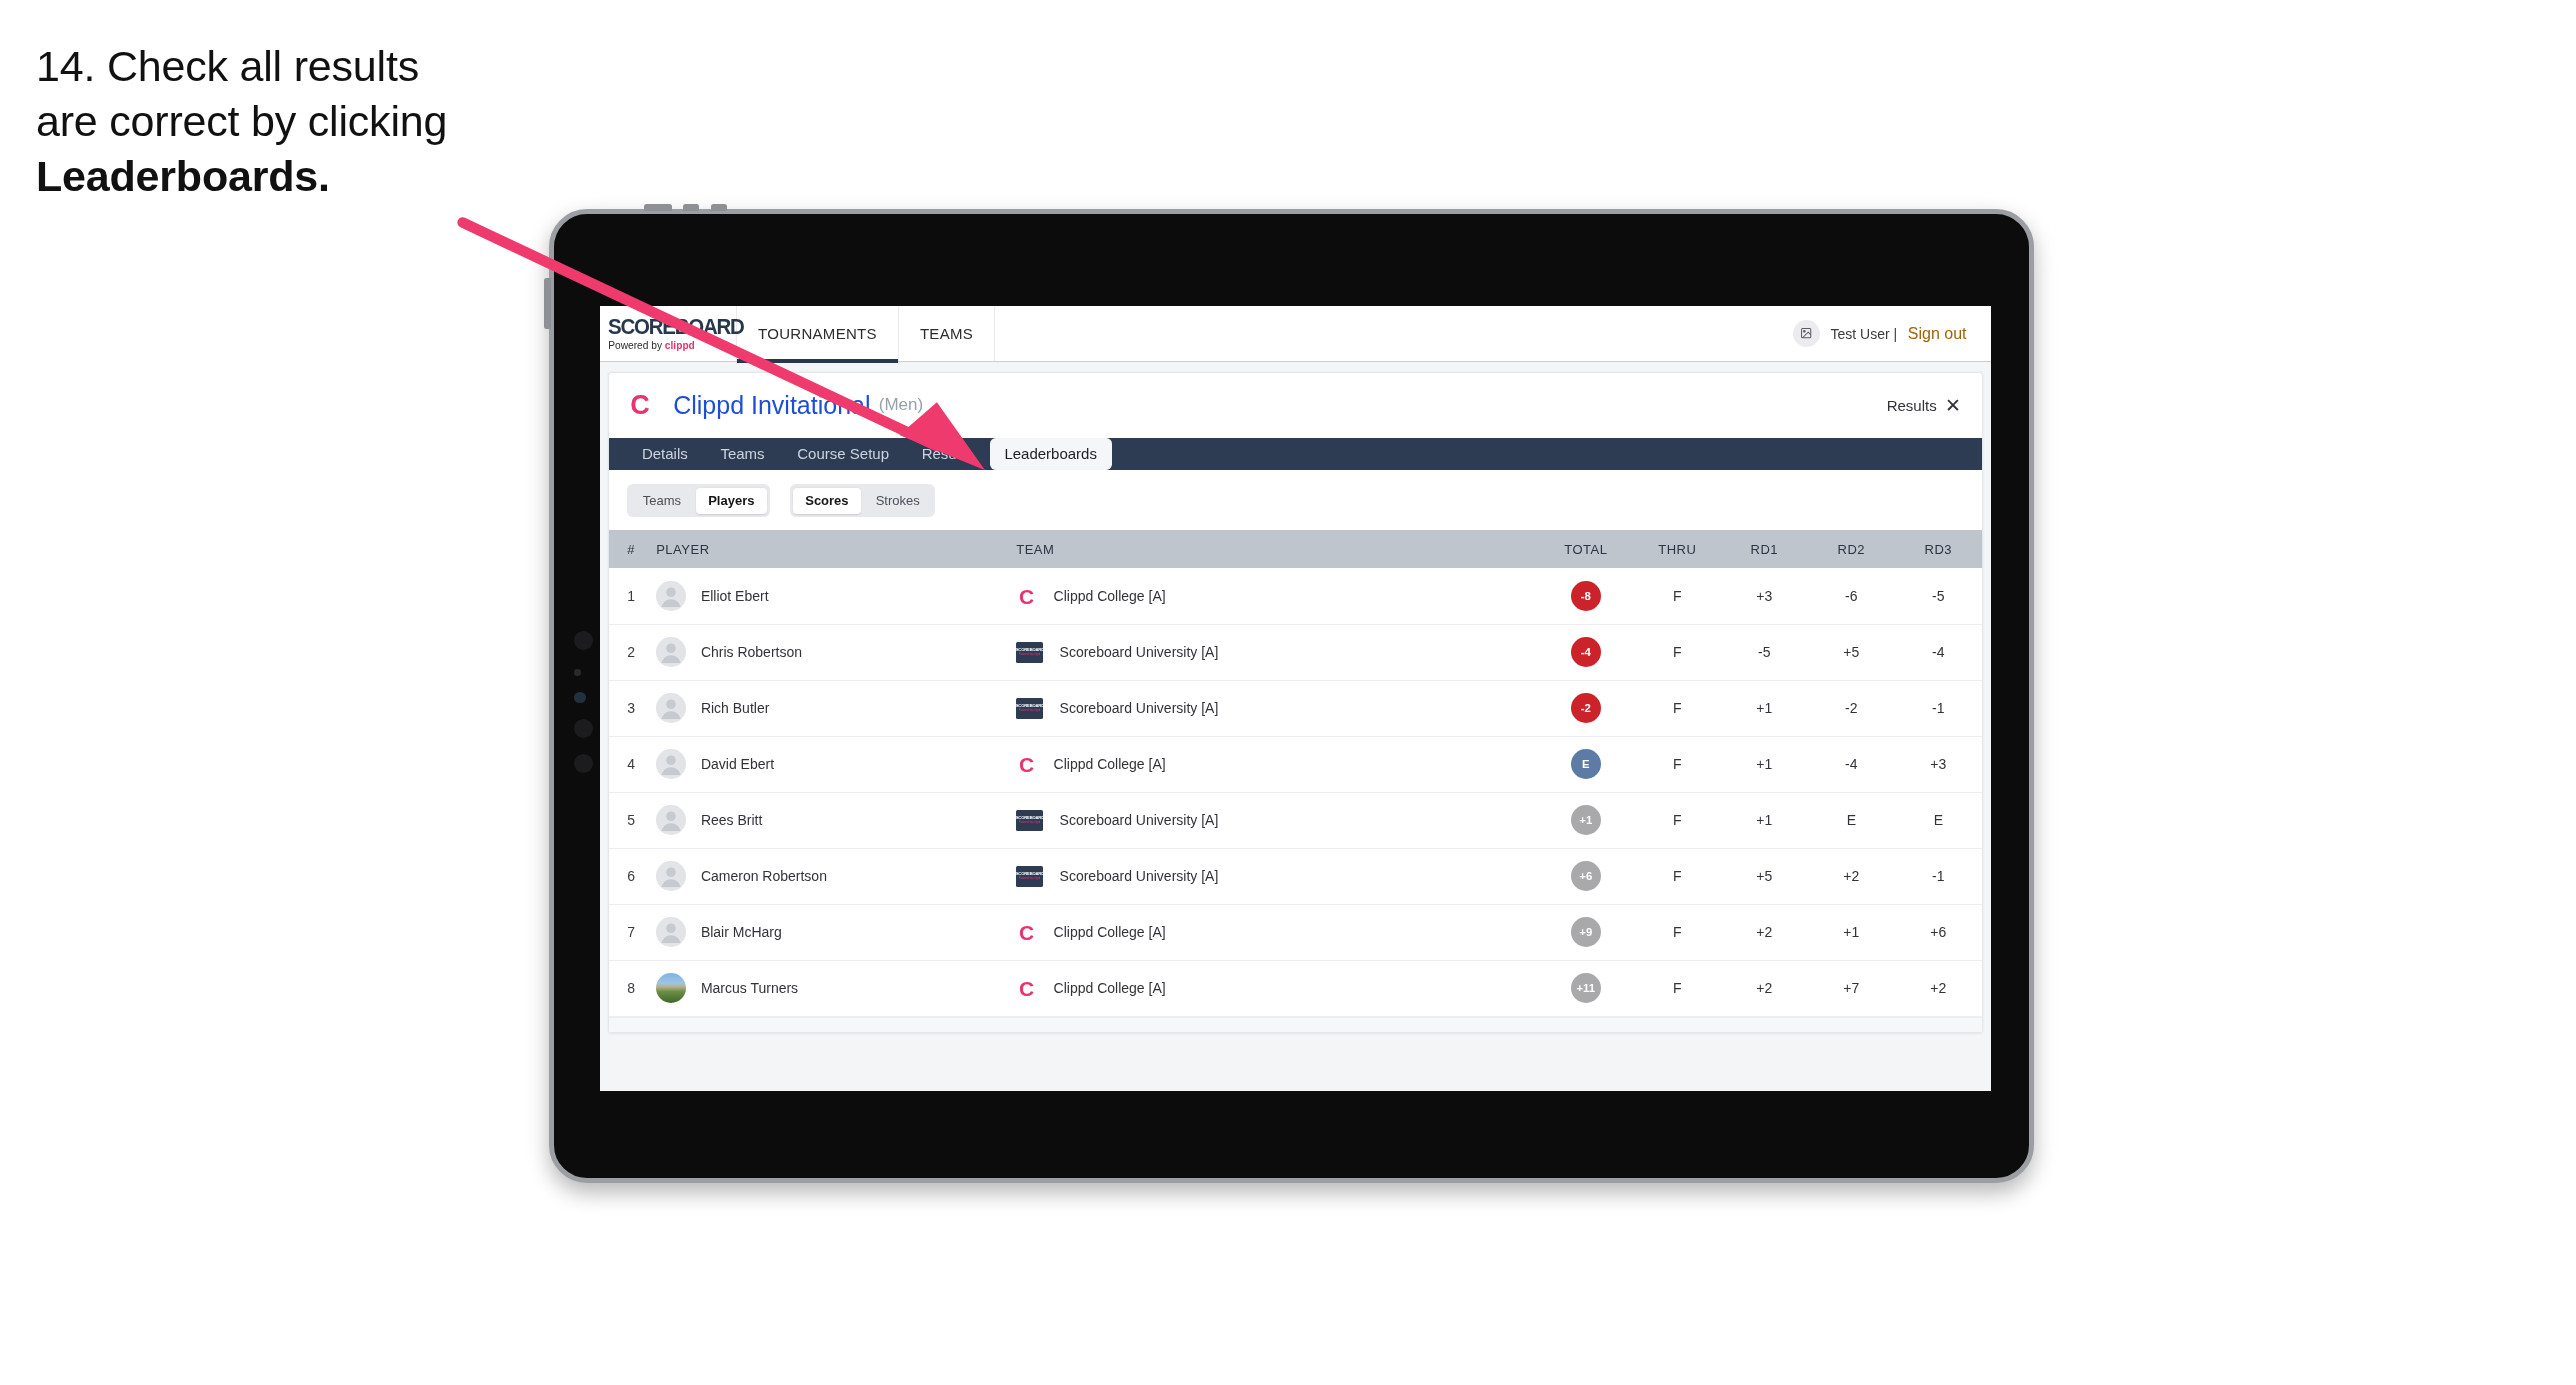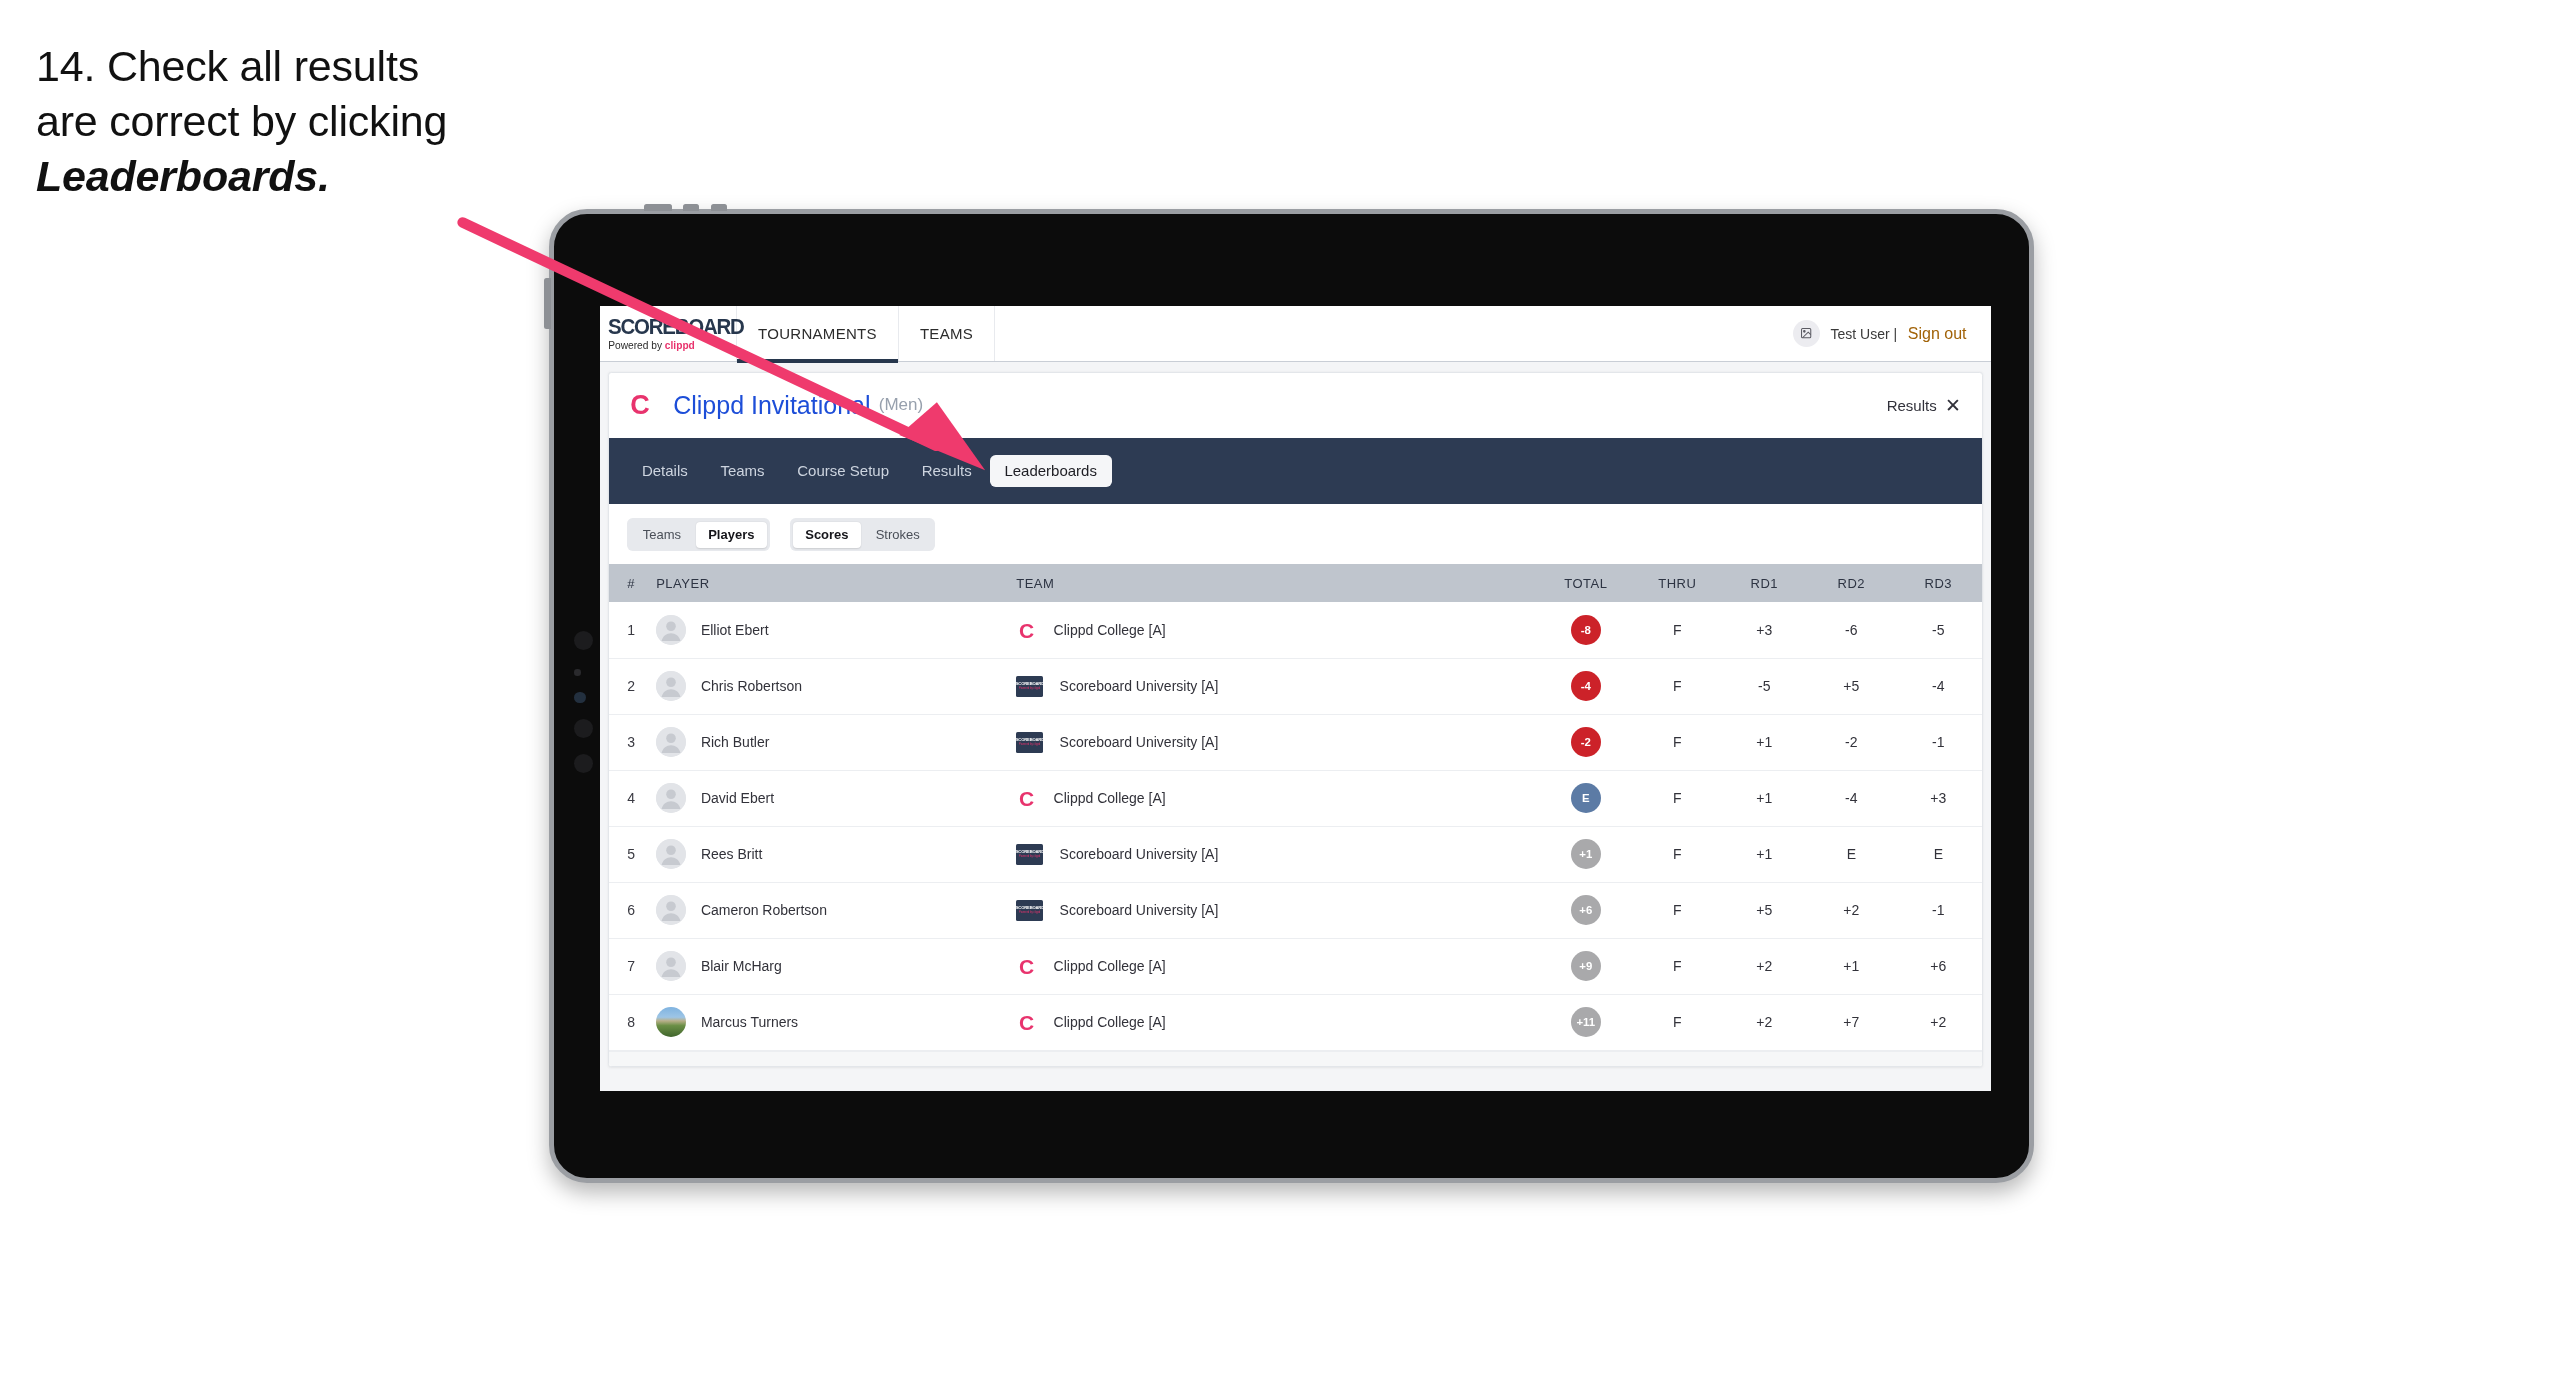--- a/index.html
+++ b/index.html
@@ -15,21 +15,21 @@
   .caption {
     position: absolute;
     left: 36px; top: 39px;
     width: 654px;
     font-size: 43px;
     line-height: 1.28;
     color: #111;
     letter-spacing: -0.2px;
   }
   .caption .ln { display: block; white-space: nowrap; }
-  .caption .bold { font-weight: 700; font-style: italic; }
+  .caption .bold { font-weight: 700; }
 
   
   .arrow-layer {
     position: absolute; left: 0; top: 0;
     width: 2576px; height: 1386px;
     pointer-events: none;
   }
 
   
   .tablet {
@@ -134,21 +134,21 @@
   .tour-gender { font-size: 17px; color: #97a0ad; margin-left: 8.2px; }
   .head-spacer { flex: 1; }
   .cancel {
     display: flex; align-items: center; gap: 8.2px;
     font-size: 15px; color: #31313a;
   }
   .cancel .x { font-size: 19px; line-height: 1; }
 
   
   .tabstrip {
-    background: #2d3b53; height: 66px;
+    background: #2d3b53; height: 32px;
     display: flex; align-items: center; padding: 0 18px; gap: 3.3px;
   }
   .tab {
     font-size: 15px; color: #cdd4df; padding: 7.4px 14.7px; border-radius: 5.7px;
   }
   .tab.active { background: #f5f6f8; color: #1e1e24; font-weight: 400; }
 
   
   .filters { display: flex; align-items: center; gap: 19.6px; padding: 14.7px 18px 13px 18px; }
   .seg { display: flex; background: #e7e9ed; border-radius: 5.7px; padding: 3.3px; gap: 2.5px; }

